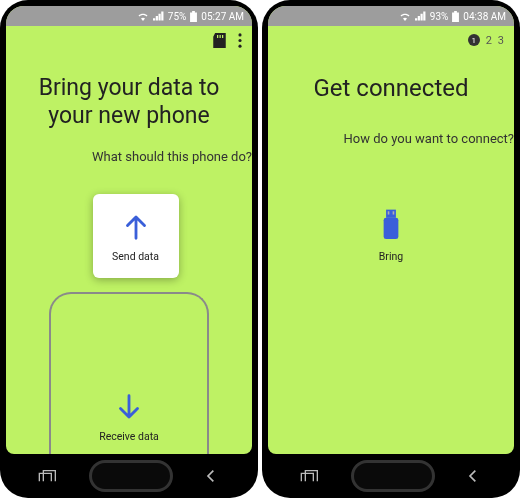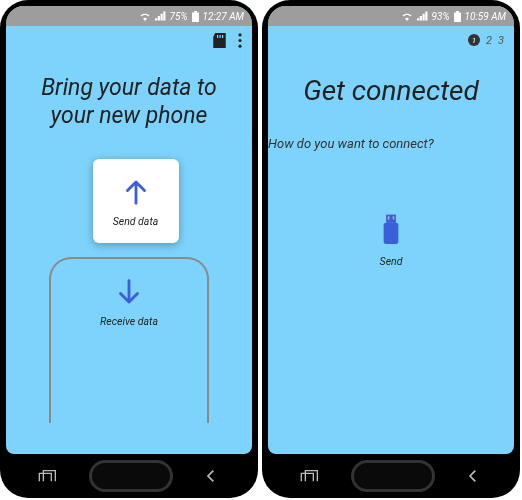--- a/index.html
+++ b/index.html
@@ -17,24 +17,23 @@
     width: 258px;
     height: 498px;
     background: #000;
     border-radius: 28px;
     padding: 6px;
   }
   .screen {
     position: relative;
     width: 100%;
     height: 448px;
-    background: #7dd3fc;
+    background: #bef264;
     border-radius: 18px 18px 8px 8px;
     overflow: hidden;
-    font-style: italic;
   }
   .status-bar {
     height: 20px;
     background: #9d9d9d;
     color: #fff;
     font-size: 10px;
     display: flex;
     justify-content: flex-end;
     align-items: center;
     padding: 0 8px;
@@ -59,21 +58,21 @@
   .title {
     text-align: center;
     color: #222;
     font-size: 23px;
     font-weight: 400;
     line-height: 1.2;
     margin-top: 20px;
     padding: 0 18px;
   }
   .subtitle {
-    text-align: left;
+    text-align: right;
     color: #333;
     font-size: 13px;
     margin-top: 20px;
   }
   .options {
     margin-top: 30px;
     display: flex;
     flex-direction: column;
     align-items: center;
     gap: 20px;
@@ -94,21 +93,21 @@
     margin-left: 13px;
   }
   .card-label { font-size: 10.5px; color: #222; }
   .phone-outline {
     width: 160px;
     height: 166px;
     border: 2px solid #8a8a8a;
     border-bottom: none;
     border-radius: 22px 22px 0 0;
     display: flex;
-    align-items: flex-start;
+    align-items: flex-end;
     justify-content: center;
     margin-top: -6px;
   }
   .nav-bar {
     height: 44px;
     display: flex;
     justify-content: space-around;
     align-items: center;
     padding: 0 16px;
   }
@@ -130,35 +129,36 @@
       <svg width="12" height="10" viewBox="0 0 24 20">
           <path fill="#fff" d="M12 20l-4-5c2-2 6-2 8 0zM3 9c5-5 13-5 18 0l-2 2c-4-4-10-4-14 0z"></path>
         </svg>
       <svg width="11" height="10" viewBox="0 0 20 16">
           <path fill="#fff" d="M0 16h4v-4H0zm5 0h4V8H5zm5 0h4V4h-4zm5 0h4V0h-4z"></path>
         </svg>
       <span>75%</span>
       <svg width="7" height="11" viewBox="0 0 10 16">
           <path fill="#fff" d="M3 0h4v2h3v14H0V2h3z"></path>
         </svg>
-      <span>12:27 AM</span>
+      <span>05:27 AM</span>
     </div>
 
     <div class="appbar">
       <svg width="13" height="15" viewBox="0 0 20 24">
           <path fill="#222" d="M3 0h17v24H0V6zM14 3v5h2V3zm-4 0v5h2V3zM6 3v5h2V3z"></path>
         </svg>
       <svg width="4" height="15" viewBox="0 0 6 24">
           <circle fill="#222" cx="3" cy="3" r="2.5"></circle>
           <circle fill="#222" cx="3" cy="12" r="2.5"></circle>
           <circle fill="#222" cx="3" cy="21" r="2.5"></circle>
         </svg>
     </div>
 
     <h1 class="title">Bring your data to your new phone</h1>
+    <p class="subtitle">What should this phone do?</p>
 
     <div class="options">
       <div class="card selected">
         <svg width="34" height="34" viewBox="0 0 48 48">
             <path fill="none" stroke="#3a5fd9" stroke-width="4" stroke-linecap="round" stroke-linejoin="round" d="M24 40V10M12 22L24 10l12 12"></path>
           </svg>
         <span class="card-label">Send data</span>
       </div>
 
       <div class="phone-outline">
@@ -190,43 +190,43 @@
       <svg width="12" height="10" viewBox="0 0 24 20">
           <path fill="#fff" d="M12 20l-4-5c2-2 6-2 8 0zM3 9c5-5 13-5 18 0l-2 2c-4-4-10-4-14 0z"></path>
         </svg>
       <svg width="11" height="10" viewBox="0 0 20 16">
           <path fill="#fff" d="M0 16h4v-4H0zm5 0h4V8H5zm5 0h4V4h-4zm5 0h4V0h-4z"></path>
         </svg>
       <span>93%</span>
       <svg width="7" height="11" viewBox="0 0 10 16">
           <path fill="#fff" d="M3 0h4v2h3v14H0V2h3z"></path>
         </svg>
-      <span>10:59 AM</span>
+      <span>04:38 AM</span>
     </div>
 
     <div class="appbar">
       <div class="steps">
         <span class="step-current">1</span>
         <span>2</span>
         <span>3</span>
       </div>
     </div>
 
-    <h1 class="title" style="font-size:28px">Get connected</h1>
+    <h1 class="title" style="font-size:24px">Get connected</h1>
     <p class="subtitle" style="margin-top:28px">How do you want to connect?</p>
 
     <div class="options" style="margin-top:48px;gap:40px">
       <div class="card">
         <svg width="28" height="36" viewBox="0 0 32 44">
             <rect x="10" y="2" width="12" height="10" fill="#3a5fd9"></rect>
             <rect x="12" y="4" width="2" height="4" fill="#afafaf"></rect>
             <rect x="18" y="4" width="2" height="4" fill="#afafaf"></rect>
             <rect x="7" y="12" width="18" height="26" rx="3" fill="#3a5fd9"></rect>
           </svg>
-        <span class="card-label">Send</span>
+        <span class="card-label">Bring</span>
       </div>
 
     </div>
 
   </div>
   <div class="nav-bar">
     <svg class="nav-icon" width="20" height="14" viewBox="0 0 30 20">
         <path fill="none" stroke="#bbb" stroke-width="2" d="M2 18V6h18v12m-12 0V2h18v16"></path>
       </svg>
     <div class="home-btn"></div>

